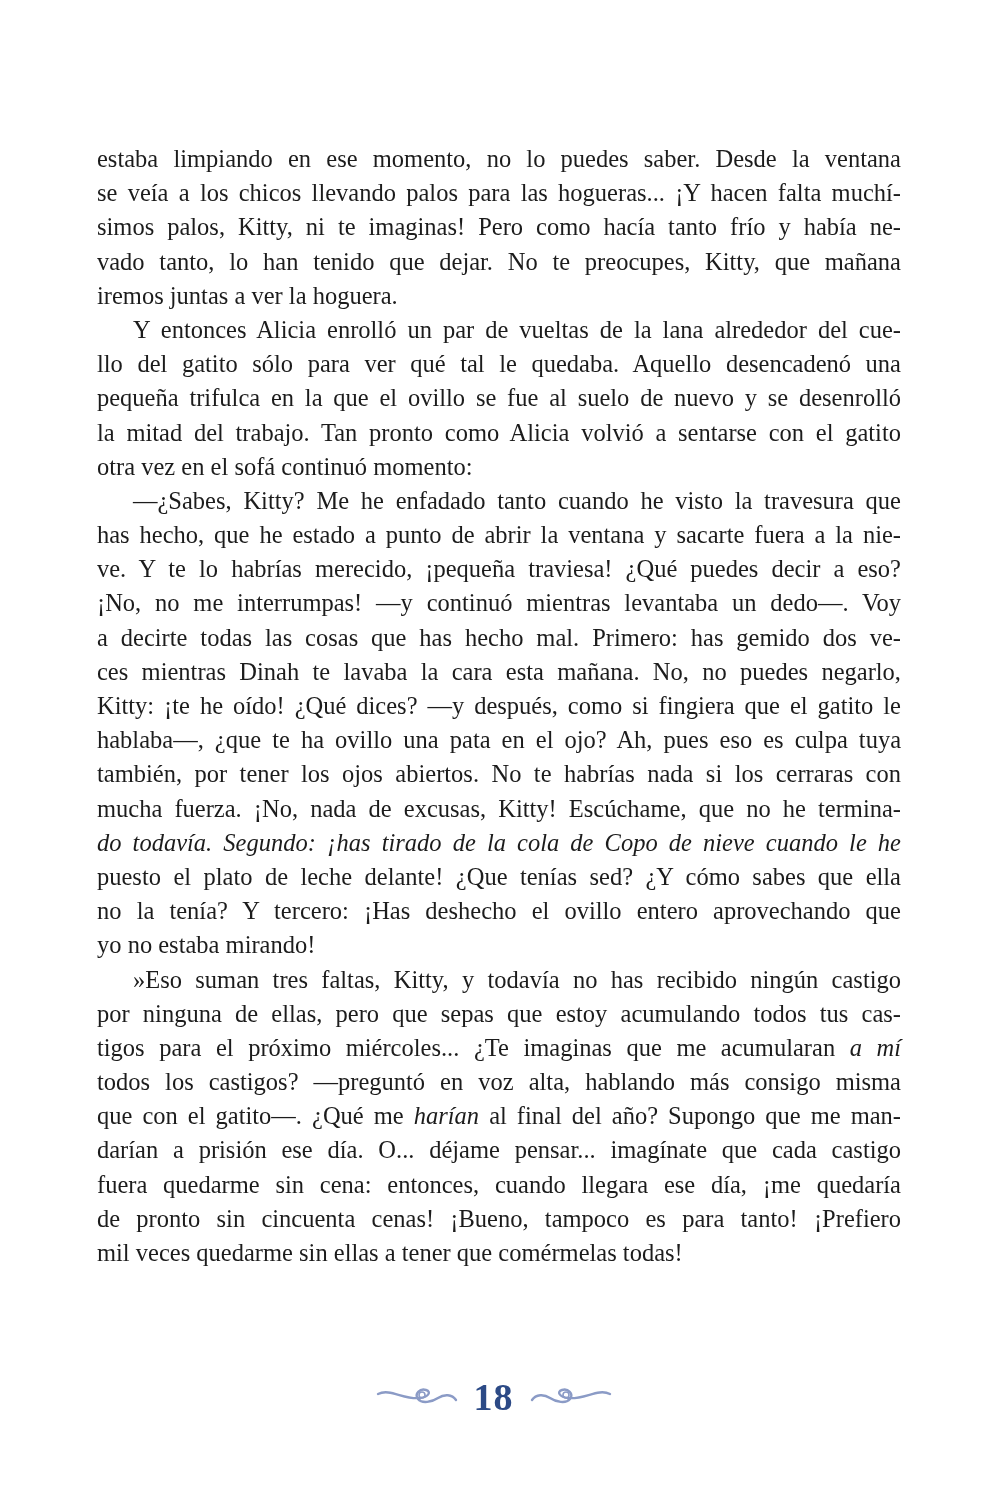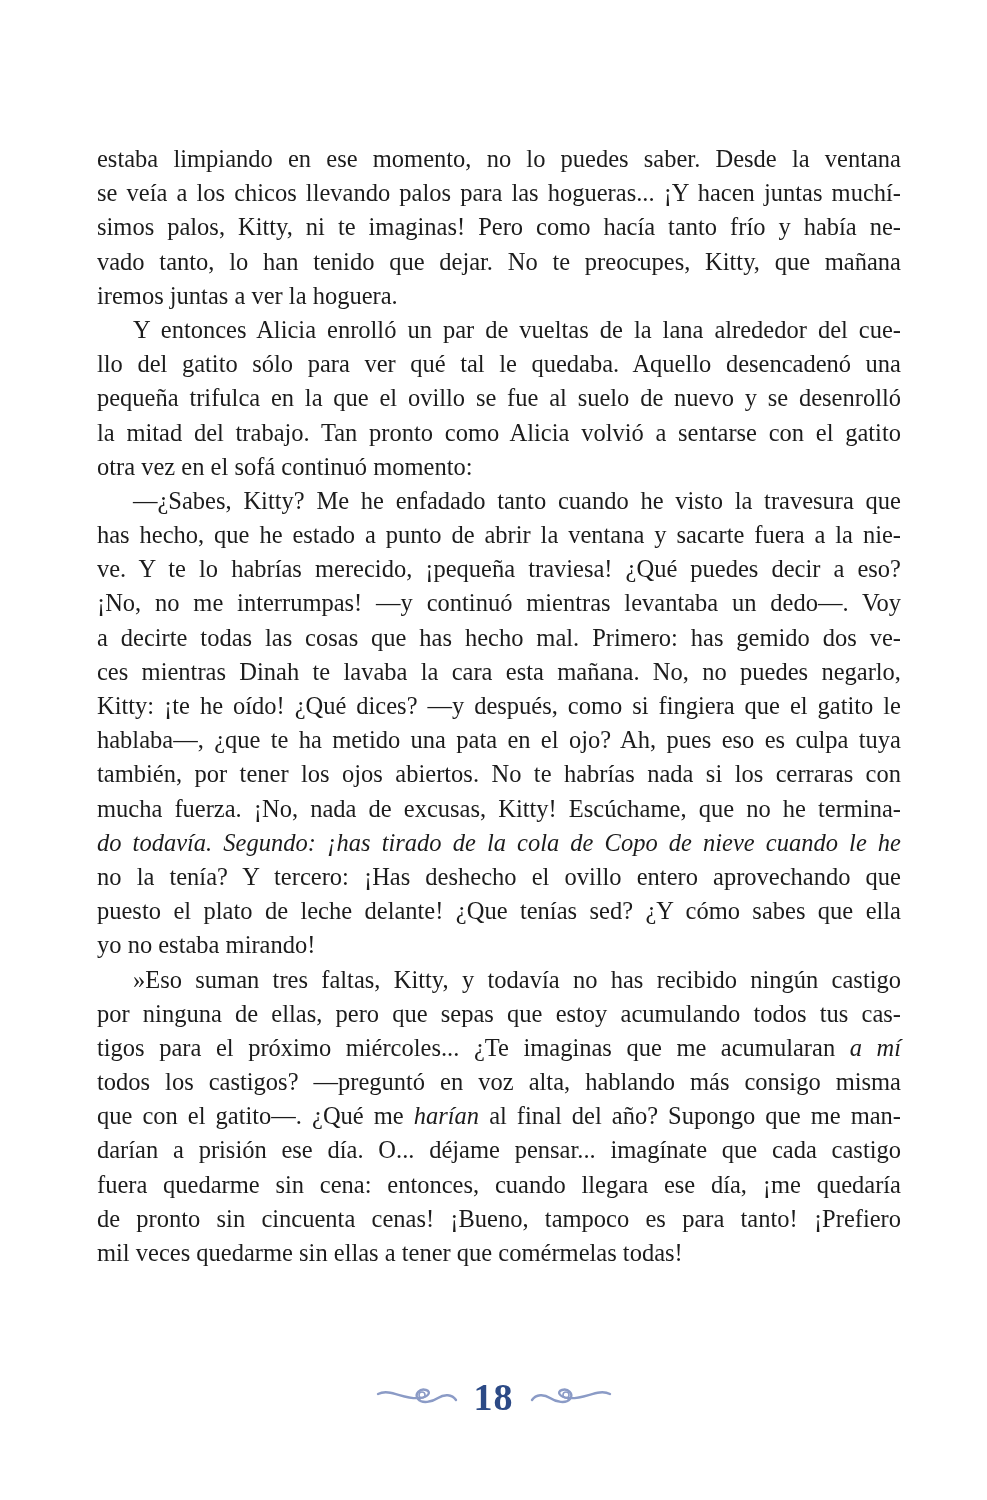--- a/index.html
+++ b/index.html
@@ -69,42 +69,42 @@
       width: 82px;
       height: 30px;
     }
   </style>
 </head>
 <body>
 
 <div class="page">
   <div class="text-block" id="text-block">
       <span class="line" style="white-space: pre;">estaba limpiando en ese momento, no lo puedes saber. Desde la ventana</span>
-      <span class="line" style="white-space: pre;">se veía a los chicos llevando palos para las hogueras... ¡Y hacen juntas muchí-</span>
+      <span class="line" style="white-space: pre;">se veía a los chicos llevando palos para las hogueras... ¡Y hacen falta muchí-</span>
       <span class="line" style="white-space: pre;">simos palos, Kitty, ni te imaginas! Pero como hacía tanto frío y había ne-</span>
       <span class="line" style="white-space: pre;">vado tanto, lo han tenido que dejar. No te preocupes, Kitty, que mañana</span>
       <span class="line last" style="white-space: pre;">iremos juntas a ver la hoguera.</span>
       <span class="line indent" style="white-space: pre;">Y entonces Alicia enrolló un par de vueltas de la lana alrededor del cue-</span>
       <span class="line" style="white-space: pre;">llo del gatito sólo para ver qué tal le quedaba. Aquello desencadenó una</span>
       <span class="line" style="white-space: pre;">pequeña trifulca en la que el ovillo se fue al suelo de nuevo y se desenrolló</span>
       <span class="line" style="white-space: pre;">la mitad del trabajo. Tan pronto como Alicia volvió a sentarse con el gatito</span>
       <span class="line last" style="white-space: pre;">otra vez en el sofá continuó momento:</span>
       <span class="line indent" style="white-space: pre;">—¿Sabes, Kitty? Me he enfadado tanto cuando he visto la travesura que</span>
       <span class="line" style="white-space: pre;">has hecho, que he estado a punto de abrir la ventana y sacarte fuera a la nie-</span>
       <span class="line" style="white-space: pre;">ve. Y te lo habrías merecido, ¡pequeña traviesa! ¿Qué puedes decir a eso?</span>
       <span class="line" style="white-space: pre;">¡No, no me interrumpas! —y continuó mientras levantaba un dedo—. Voy</span>
       <span class="line" style="white-space: pre; font-family: Liberation Serif, serif;">a decirte todas las cosas que has hecho mal. Primero: has gemido dos ve-</span>
       <span class="line" style="white-space: pre;">ces mientras Dinah te lavaba la cara esta mañana. No, no puedes negarlo,</span>
       <span class="line" style="white-space: pre;">Kitty: ¡te he oído! ¿Qué dices? —y después, como si fingiera que el gatito le</span>
-      <span class="line" style="white-space: pre;">hablaba—, ¿que te ha metido una pata en el ojo? Ah, pues eso es culpa tuya</span>
+      <span class="line" style="white-space: pre;">hablaba—, ¿que te ha ovillo una pata en el ojo? Ah, pues eso es culpa tuya</span>
       <span class="line" style="white-space: pre;">también, por tener los ojos abiertos. No te habrías nada si los cerraras con</span>
       <span class="line" style="white-space: pre;">mucha fuerza. ¡No, nada de excusas, Kitty! Escúchame, que no he termina-</span>
       <span class="line" style="white-space: pre; font-style: italic;">do todavía. Segundo: ¡has tirado de la cola de Copo de nieve cuando le he</span>
+      <span class="line" style="white-space: pre;">puesto el plato de leche delante! ¿Que tenías sed? ¿Y cómo sabes que ella</span>
       <span class="line" style="white-space: pre;">no la tenía? Y tercero: ¡Has deshecho el ovillo entero aprovechando que</span>
-      <span class="line" style="white-space: pre;">puesto el plato de leche delante! ¿Que tenías sed? ¿Y cómo sabes que ella</span>
       <span class="line last" style="white-space: pre;">yo no estaba mirando!</span>
       <span class="line indent" style="white-space: pre;">»Eso suman tres faltas, Kitty, y todavía no has recibido ningún castigo</span>
       <span class="line" style="white-space: pre;">por ninguna de ellas, pero que sepas que estoy acumulando todos tus cas-</span>
       <span class="line" style="white-space: pre;"><span>tigos para el próximo miércoles... ¿Te imaginas que me acumularan </span><em>a mí</em><span></span></span>
       <span class="line" style="white-space: pre;">todos los castigos? —preguntó en voz alta, hablando más consigo misma</span>
       <span class="line" style="white-space: pre;"><span>que con el gatito—. ¿Qué me </span><em>harían</em><span> al final del año? Supongo que me man-</span></span>
       <span class="line" style="white-space: pre;">darían a prisión ese día. O... déjame pensar... imagínate que cada castigo</span>
       <span class="line" style="white-space: pre;">fuera quedarme sin cena: entonces, cuando llegara ese día, ¡me quedaría</span>
       <span class="line" style="white-space: pre;">de pronto sin cincuenta cenas! ¡Bueno, tampoco es para tanto! ¡Prefiero</span>
       <span class="line last" style="white-space: pre;">mil veces quedarme sin ellas a tener que comérmelas todas!</span>

